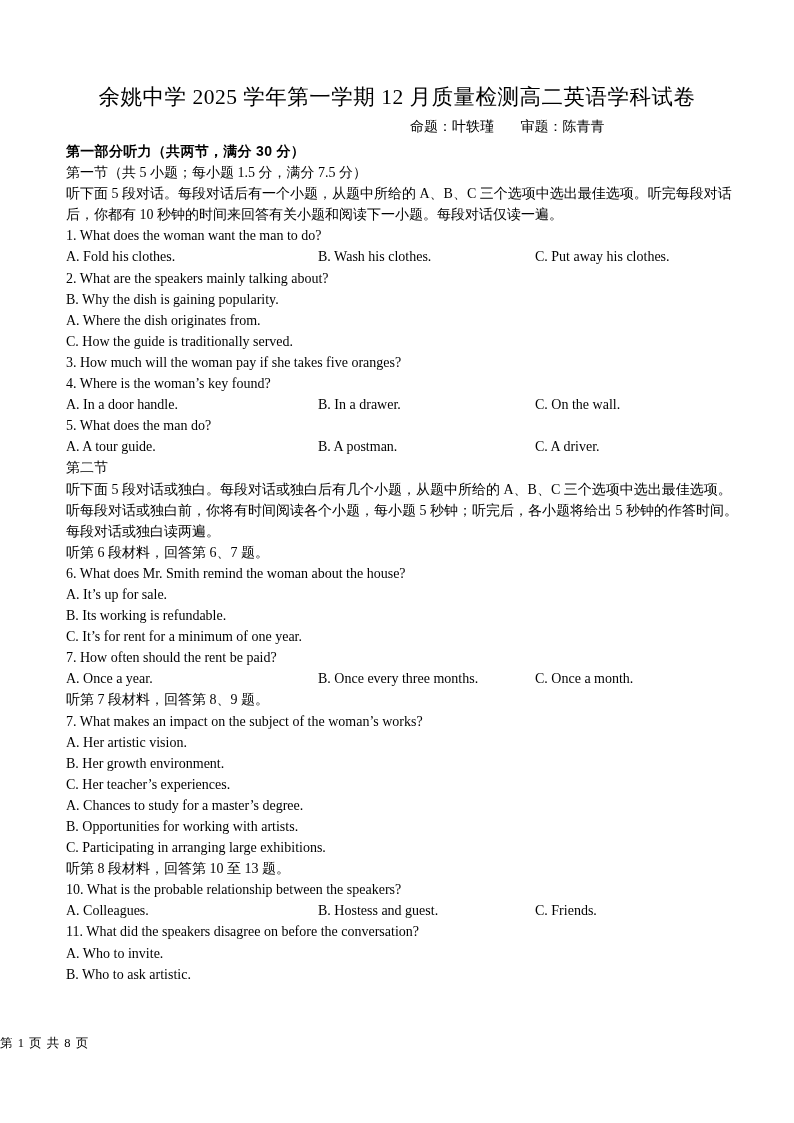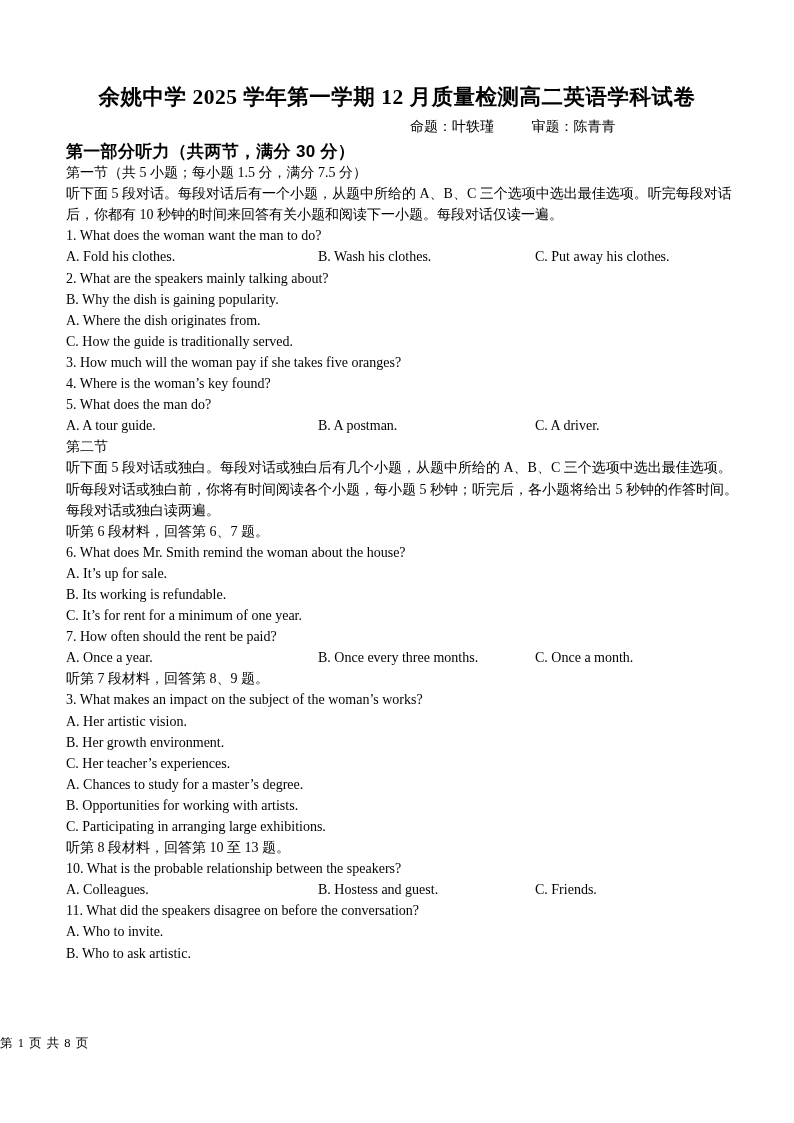--- a/index.html
+++ b/index.html
@@ -16,51 +16,51 @@
     font-family: "Liberation Serif", "DejaVu Serif", serif;
     overflow: hidden;
   }
   .title {
     position: absolute;
     top: 82px;
     left: 0;
     width: 100%;
     text-align: center;
     font-size: 21.5px;
-    font-weight: 700;
+    font-weight: 400;
     letter-spacing: 0.5px;
     white-space: nowrap;
   }
   .examiners {
     position: absolute;
     top: 117px;
     left: 410px;
     font-size: 14px;
     line-height: 20px;
     white-space: nowrap;
   }
   .examiners .reviewer {
-    margin-left: 34px;
+    margin-left: 23px;
   }
   .body-lines {
     position: absolute;
     top: 141px;
     left: 66px;
     width: 662px;
     font-size: 14px;
   }
   .line {
     height: 21.1px;
     line-height: 21.1px;
     white-space: nowrap;
   }
   .line.h {
     font-weight: 700;
     font-family: "Liberation Sans", "DejaVu Sans", sans-serif;
-    font-size: 17px;
+    font-size: 14px;
     letter-spacing: 0.3px;
   }
   .opt-a { display: inline-block; width: 252px; }
   .opt-b { display: inline-block; width: 217px; }
   .opt-c { display: inline-block; }
   .footer {
     position: absolute;
     top: 1034px;
     left: 0;
     width: 100%;
@@ -88,35 +88,36 @@
       <div class="line">听下面 5 段对话。每段对话后有一个小题，从题中所给的 A、B、C 三个选项中选出最佳选项。听完每段对话</div>
       <div class="line">后，你都有 10 秒钟的时间来回答有关小题和阅读下一小题。每段对话仅读一遍。</div>
       <div class="line">1. What does the woman want the man to do?</div>
       <div class="line"><span class="opt-a">A. Fold his clothes.</span><span class="opt-b">B. Wash his clothes.</span><span class="opt-c">C. Put away his clothes.</span></div>
       <div class="line">2. What are the speakers mainly talking about?</div>
       <div class="line">B. Why the dish is gaining popularity.</div>
       <div class="line">A. Where the dish originates from.</div>
       <div class="line">C. How the guide is traditionally served.</div>
       <div class="line">3. How much will the woman pay if she takes five oranges?</div>
       <div class="line">4. Where is the woman’s key found?</div>
+      <div class="line"><span class="opt-a">A. In a door handle.</span><span class="opt-b">B. In a drawer.</span><span class="opt-c">C. On the wall.</span></div>
       <div class="line">5. What does the man do?</div>
       <div class="line"><span class="opt-a">A. A tour guide.</span><span class="opt-b">B. A postman.</span><span class="opt-c">C. A driver.</span></div>
       <div class="line">第二节</div>
       <div class="line">听下面 5 段对话或独白。每段对话或独白后有几个小题，从题中所给的 A、B、C 三个选项中选出最佳选项。</div>
       <div class="line">听每段对话或独白前，你将有时间阅读各个小题，每小题 5 秒钟；听完后，各小题将给出 5 秒钟的作答时间。</div>
       <div class="line">每段对话或独白读两遍。</div>
       <div class="line">听第 6 段材料，回答第 6、7 题。</div>
       <div class="line">6. What does Mr. Smith remind the woman about the house?</div>
       <div class="line">A. It’s up for sale.</div>
       <div class="line">B. Its working is refundable.</div>
       <div class="line">C. It’s for rent for a minimum of one year.</div>
       <div class="line">7. How often should the rent be paid?</div>
       <div class="line"><span class="opt-a">A. Once a year.</span><span class="opt-b">B. Once every three months.</span><span class="opt-c">C. Once a month.</span></div>
       <div class="line">听第 7 段材料，回答第 8、9 题。</div>
-      <div class="line">3. What makes an impact on the subject of the woman’s works?</div>
+      <div class="line">7. What makes an impact on the subject of the woman’s works?</div>
       <div class="line">A. Her artistic vision.</div>
       <div class="line">B. Her growth environment.</div>
       <div class="line">C. Her teacher’s experiences.</div>
       <div class="line">A. Chances to study for a master’s degree.</div>
       <div class="line">B. Opportunities for working with artists.</div>
       <div class="line">C. Participating in arranging large exhibitions.</div>
       <div class="line">听第 8 段材料，回答第 10 至 13 题。</div>
       <div class="line">10. What is the probable relationship between the speakers?</div>
       <div class="line"><span class="opt-a">A. Colleagues.</span><span class="opt-b">B. Hostess and guest.</span><span class="opt-c">C. Friends.</span></div>
       <div class="line">11. What did the speakers disagree on before the conversation?</div>

